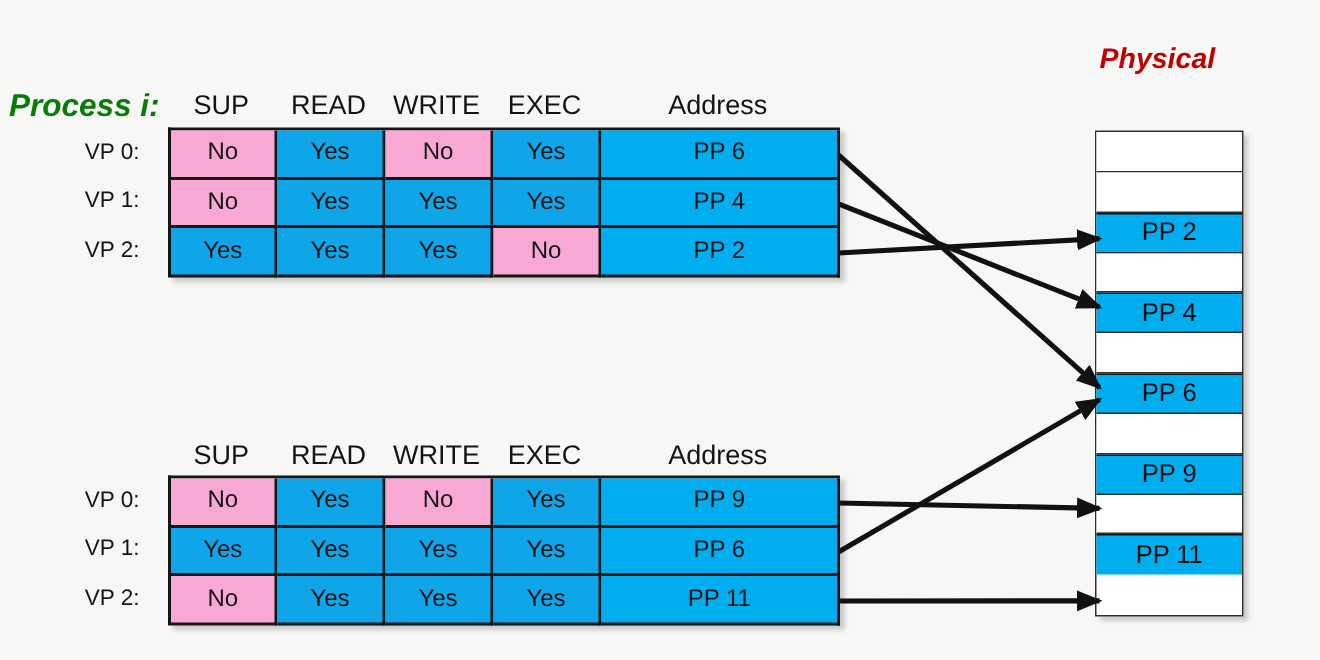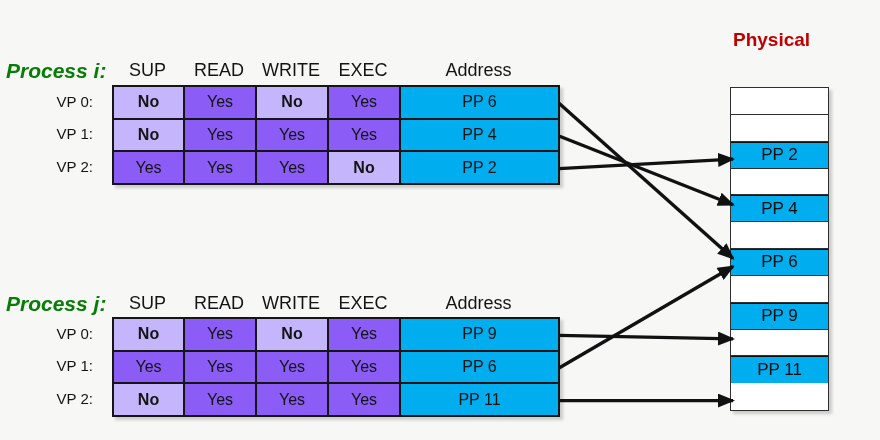--- a/index.html
+++ b/index.html
@@ -29,26 +29,26 @@
     grid-template-columns:71px 72px 72px 72px 159px;
     grid-auto-rows:32.666px;
     border-top:2px solid #151515; border-left:2px solid #151515;
     box-shadow:3px 3px 3px rgba(0,0,0,0.18);
   }
   .cell{
     border-right:2px solid #151515; border-bottom:2px solid #151515;
     display:flex; align-items:center; justify-content:center;
     font-size:16px; box-sizing:border-box;
   }
-  .cell.yes{ background:#8b5cf6;text-align:right; }
-  .cell.no{ background:#c4b5fd;font-weight:bold; }
+  .cell.yes{ background:#0ea5e9;text-align:right; }
+  .cell.no{ background:#f9a8d4; }
   .cell.addr{ background:#00aeef; }
   .phys-title{
     position:absolute; left:733px; top:27px;
-    font-size:19px; font-weight:bold; color:#c00000;
+    font-size:19px; font-weight:bold; font-style:italic; color:#c00000;
     line-height:25px; white-space:nowrap;
   }
   .stack{
     position:absolute; left:730px; top:87px; width:97px; height:322px;
     display:grid; grid-template-rows:repeat(12,1fr);
     border:1.6px solid #2e2e2e; box-sizing:content-box;
     background:#ffffff; box-shadow:3px 3px 3px rgba(0,0,0,0.18);
   }
   .scell{
     border-bottom:1.6px solid #2e2e2e; box-sizing:border-box;
@@ -91,21 +91,20 @@
       <div class="cell yes">Yes</div>
       <div class="cell yes">Yes</div>
       <div class="cell addr">PP 4</div>
       <div class="cell yes">Yes</div>
       <div class="cell yes">Yes</div>
       <div class="cell yes">Yes</div>
       <div class="cell no">No</div>
       <div class="cell addr">PP 2</div>
     </div>
 
-  <div class="proc-label" style="top:292px">Process j:</div>
   <div class="headers" id="headers-1" style="top:291px">
       <div class="hcell" style="width: 71px;">SUP</div>
       <div class="hcell" style="width: 72px;">READ</div>
       <div class="hcell" style="width: 72px;">WRITE</div>
       <div class="hcell" style="width: 72px;">EXEC</div>
       <div class="hcell" style="width: 159px;">Address</div>
     </div>
   <div class="vplabels" id="vplabels-1" style="top:317px">
       <div class="vplabel">VP 0:</div>
       <div class="vplabel">VP 1:</div>

